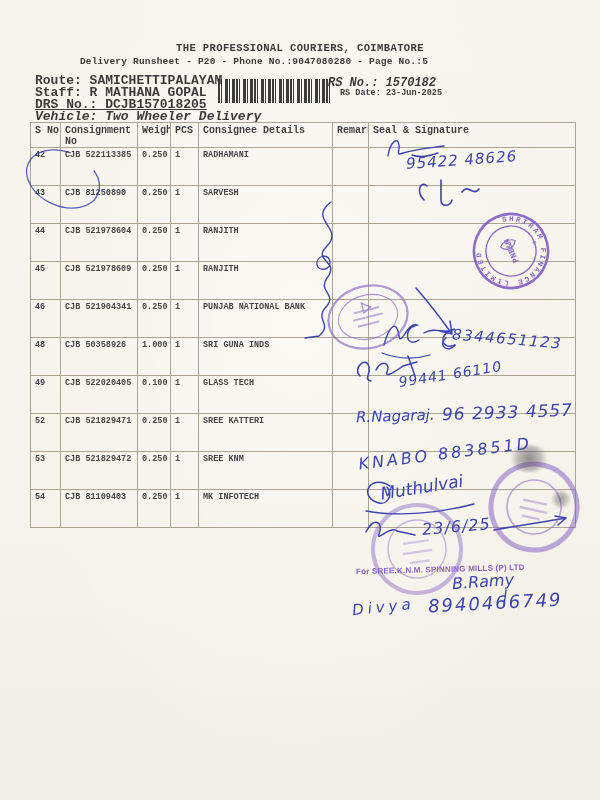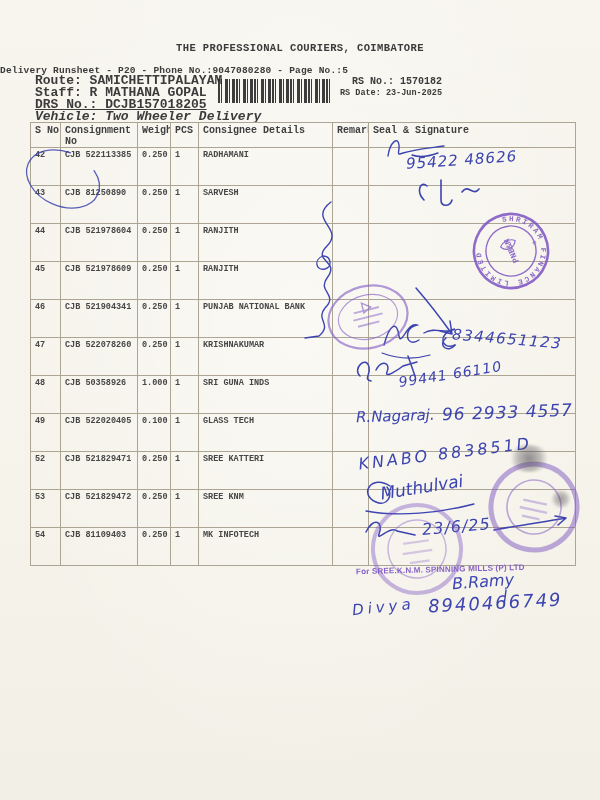--- a/index.html
+++ b/index.html
@@ -6,27 +6,27 @@
   .page{
     position:relative;width:600px;height:800px;overflow:hidden;
     background:
       radial-gradient(ellipse at 50% 40%, rgba(255,255,255,.45), rgba(0,0,0,0) 70%),
       linear-gradient(180deg,#f7f5ee 0%,#f5f3ea 60%,#f2efe6 100%);
     font-family:"Liberation Mono","DejaVu Sans Mono",monospace;
     color:#3b3b3b;
   }
   .print{position:absolute;white-space:nowrap;color:var(--print);}
   .doc-title{top:42px;left:0;width:600px;text-align:center;font-size:10.5px;font-weight:bold;letter-spacing:.4px;}
-  .doc-subtitle{top:65px;left:0;width:508px;font-size:9.5px;font-weight:bold;letter-spacing:.2px;}
+  .doc-subtitle{top:56px;left:0;width:508px;text-align:center;font-size:9.5px;font-weight:bold;letter-spacing:.2px;}
   .meta{font-size:13px;font-weight:bold;}
   .m-route{left:35px;top:73px;}
   .m-staff{left:35px;top:85px;}
   .m-drs{left:35px;top:97px;text-decoration:underline;}
   .m-vehicle{left:35px;top:109px;font-style:italic;}
-  .m-rsno{left:352px;top:76px;font-size:10px;}
+  .m-rsno{left:328px;top:76px;font-size:12px;font-style:italic;}
   .m-rsdate{left:340px;top:88px;font-size:8.5px;}
   .barcode{
     position:absolute;left:218px;top:79px;width:112px;height:24px;
     background:repeating-linear-gradient(90deg,
       #1c1c1c 0 2px, transparent 2px 3px,
       #1c1c1c 3px 4px, transparent 4px 7px,
       #1c1c1c 7px 10px, transparent 10px 11px,
       #1c1c1c 11px 12px, transparent 12px 14px,
       #1c1c1c 14px 17px, transparent 17px 18px);
     opacity:.85;
@@ -137,29 +137,20 @@
         <tr>
           <td class="c-sno">46</td>
           <td class="c-consignment">CJB 521904341</td>
           <td class="c-weight">0.250</td>
           <td class="c-pcs">1</td>
           <td class="c-consignee">PUNJAB NATIONAL BANK</td>
           <td class="c-remarks"></td>
           <td class="c-seal"></td>
         </tr>
         <tr>
-          <td class="c-sno">47</td>
-          <td class="c-consignment">CJB 522078260</td>
-          <td class="c-weight">0.250</td>
-          <td class="c-pcs">1</td>
-          <td class="c-consignee">KRISHNAKUMAR</td>
-          <td class="c-remarks"></td>
-          <td class="c-seal"></td>
-        </tr>
-        <tr>
           <td class="c-sno">48</td>
           <td class="c-consignment">CJB 50358926</td>
           <td class="c-weight">1.000</td>
           <td class="c-pcs">1</td>
           <td class="c-consignee">SRI GUNA INDS</td>
           <td class="c-remarks"></td>
           <td class="c-seal"></td>
         </tr>
         <tr>
           <td class="c-sno">49</td>

